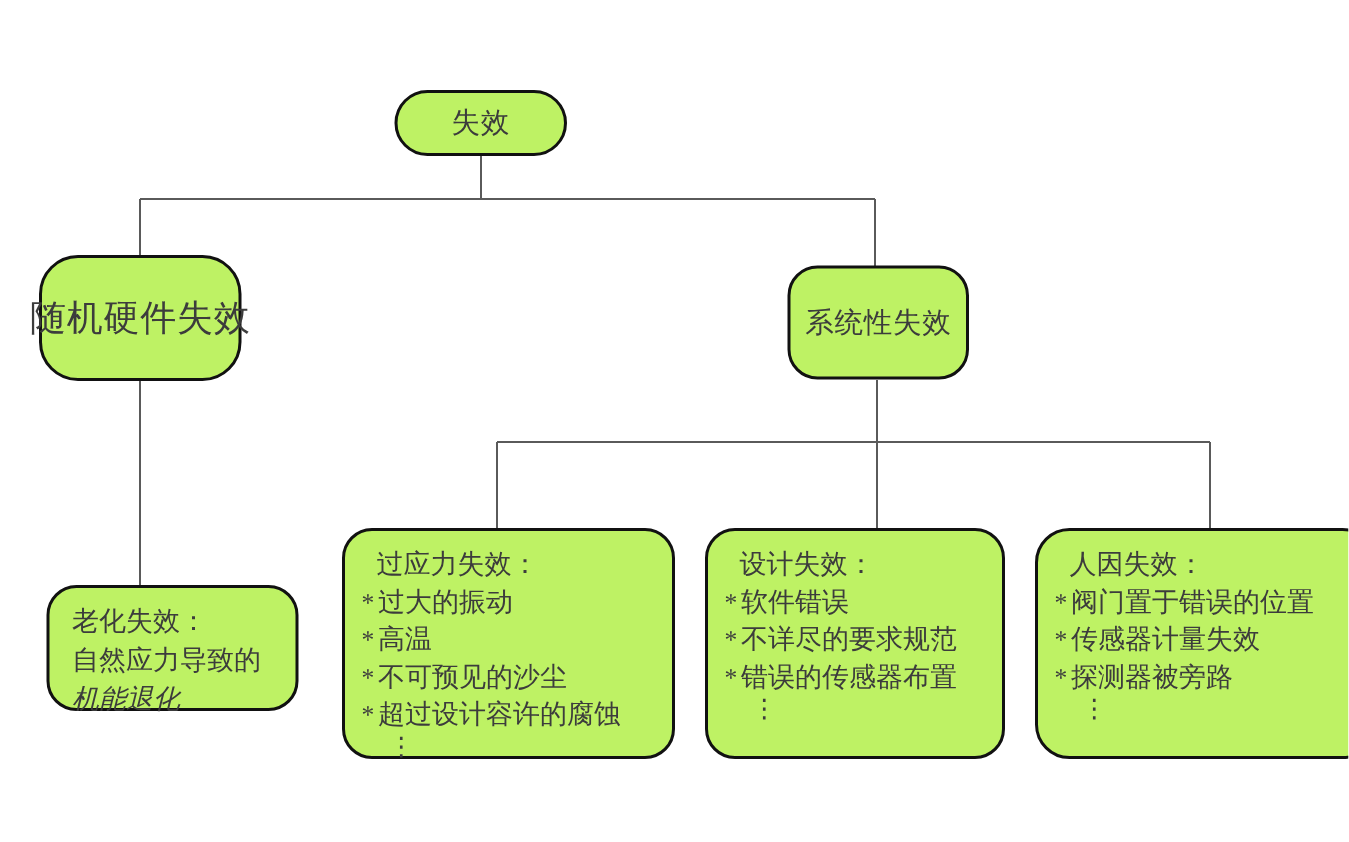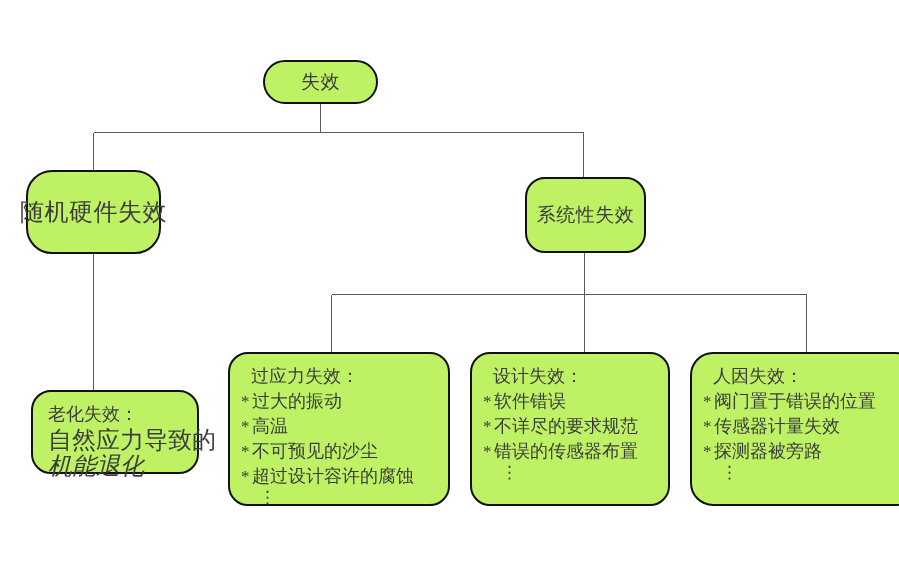--- a/index.html
+++ b/index.html
@@ -76,21 +76,21 @@
     justify-content: flex-start;
   }
   .leaf .heading {
     font-size: 18px;
     line-height: 26px;
     padding-left: 10px;
     white-space: nowrap;
     color: #3c3c3c;
   }
   .leaf .plain-line {
-    font-size: 24px;
+    font-size: 18px;
     line-height: 26px;
     white-space: nowrap;
     color: #3c3c3c;
   }
   .leaf ul {
     list-style: none;
     margin: 0;
     padding: 0;
   }
   .leaf li {

